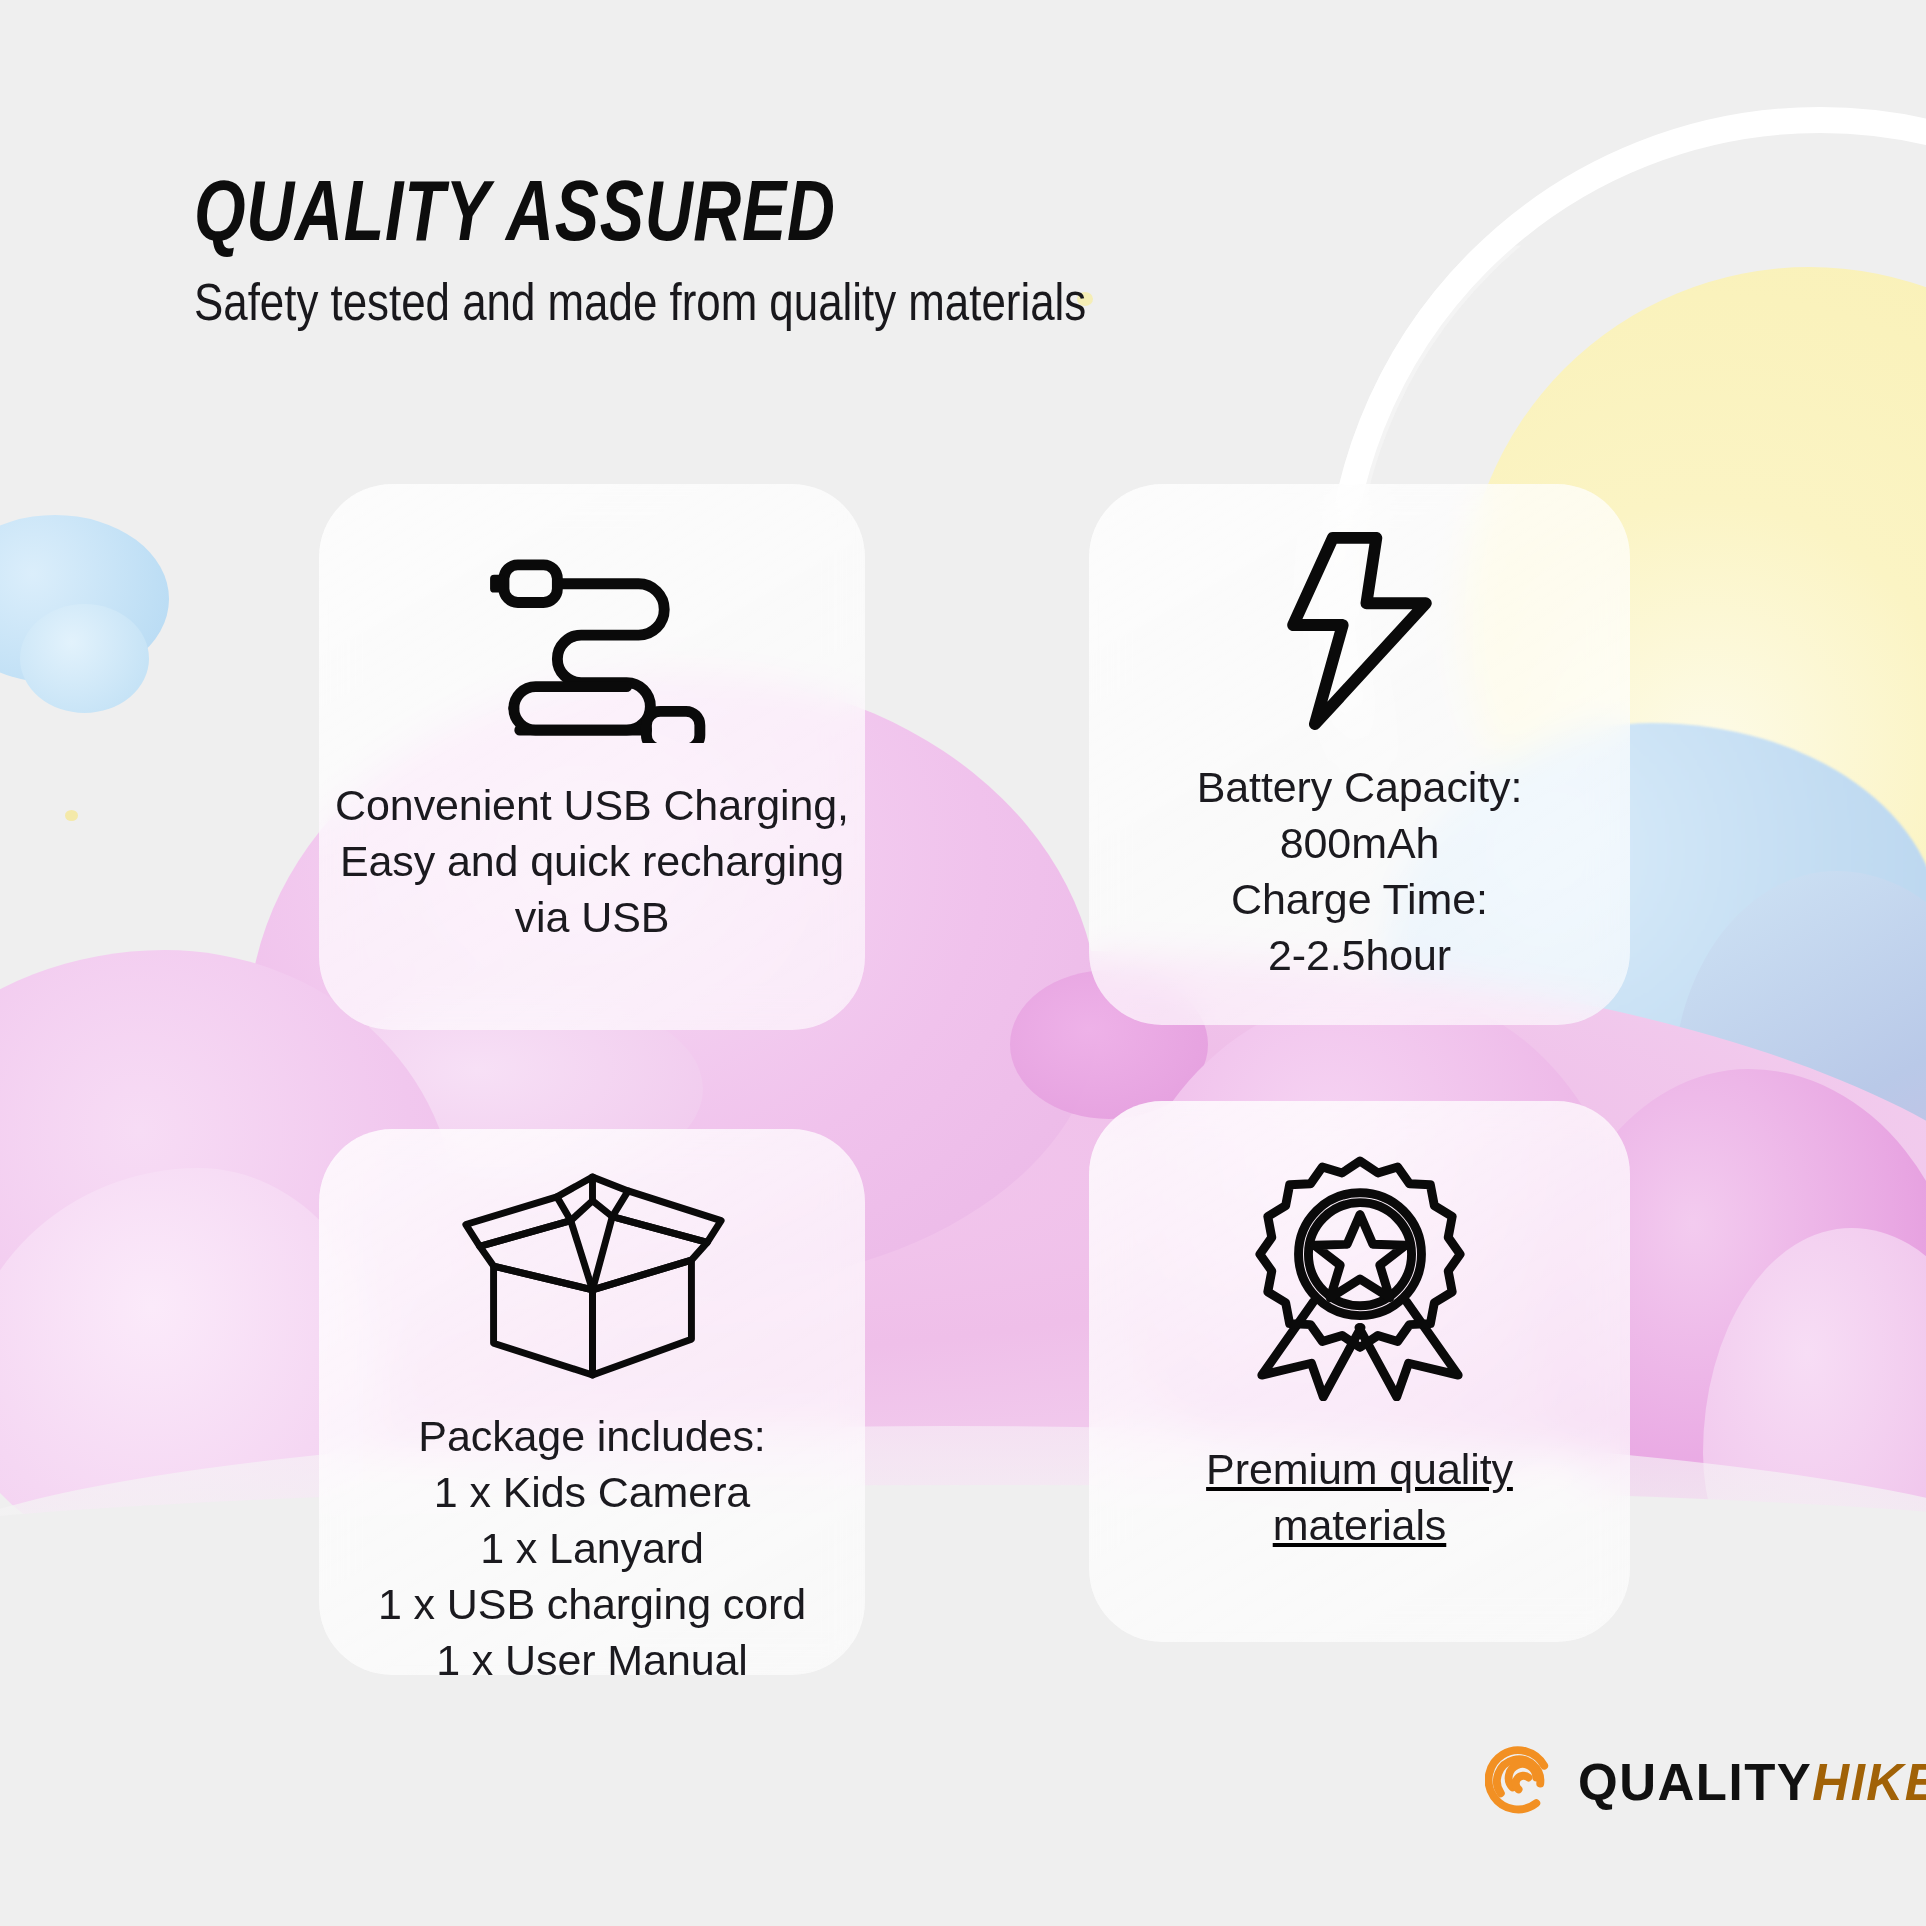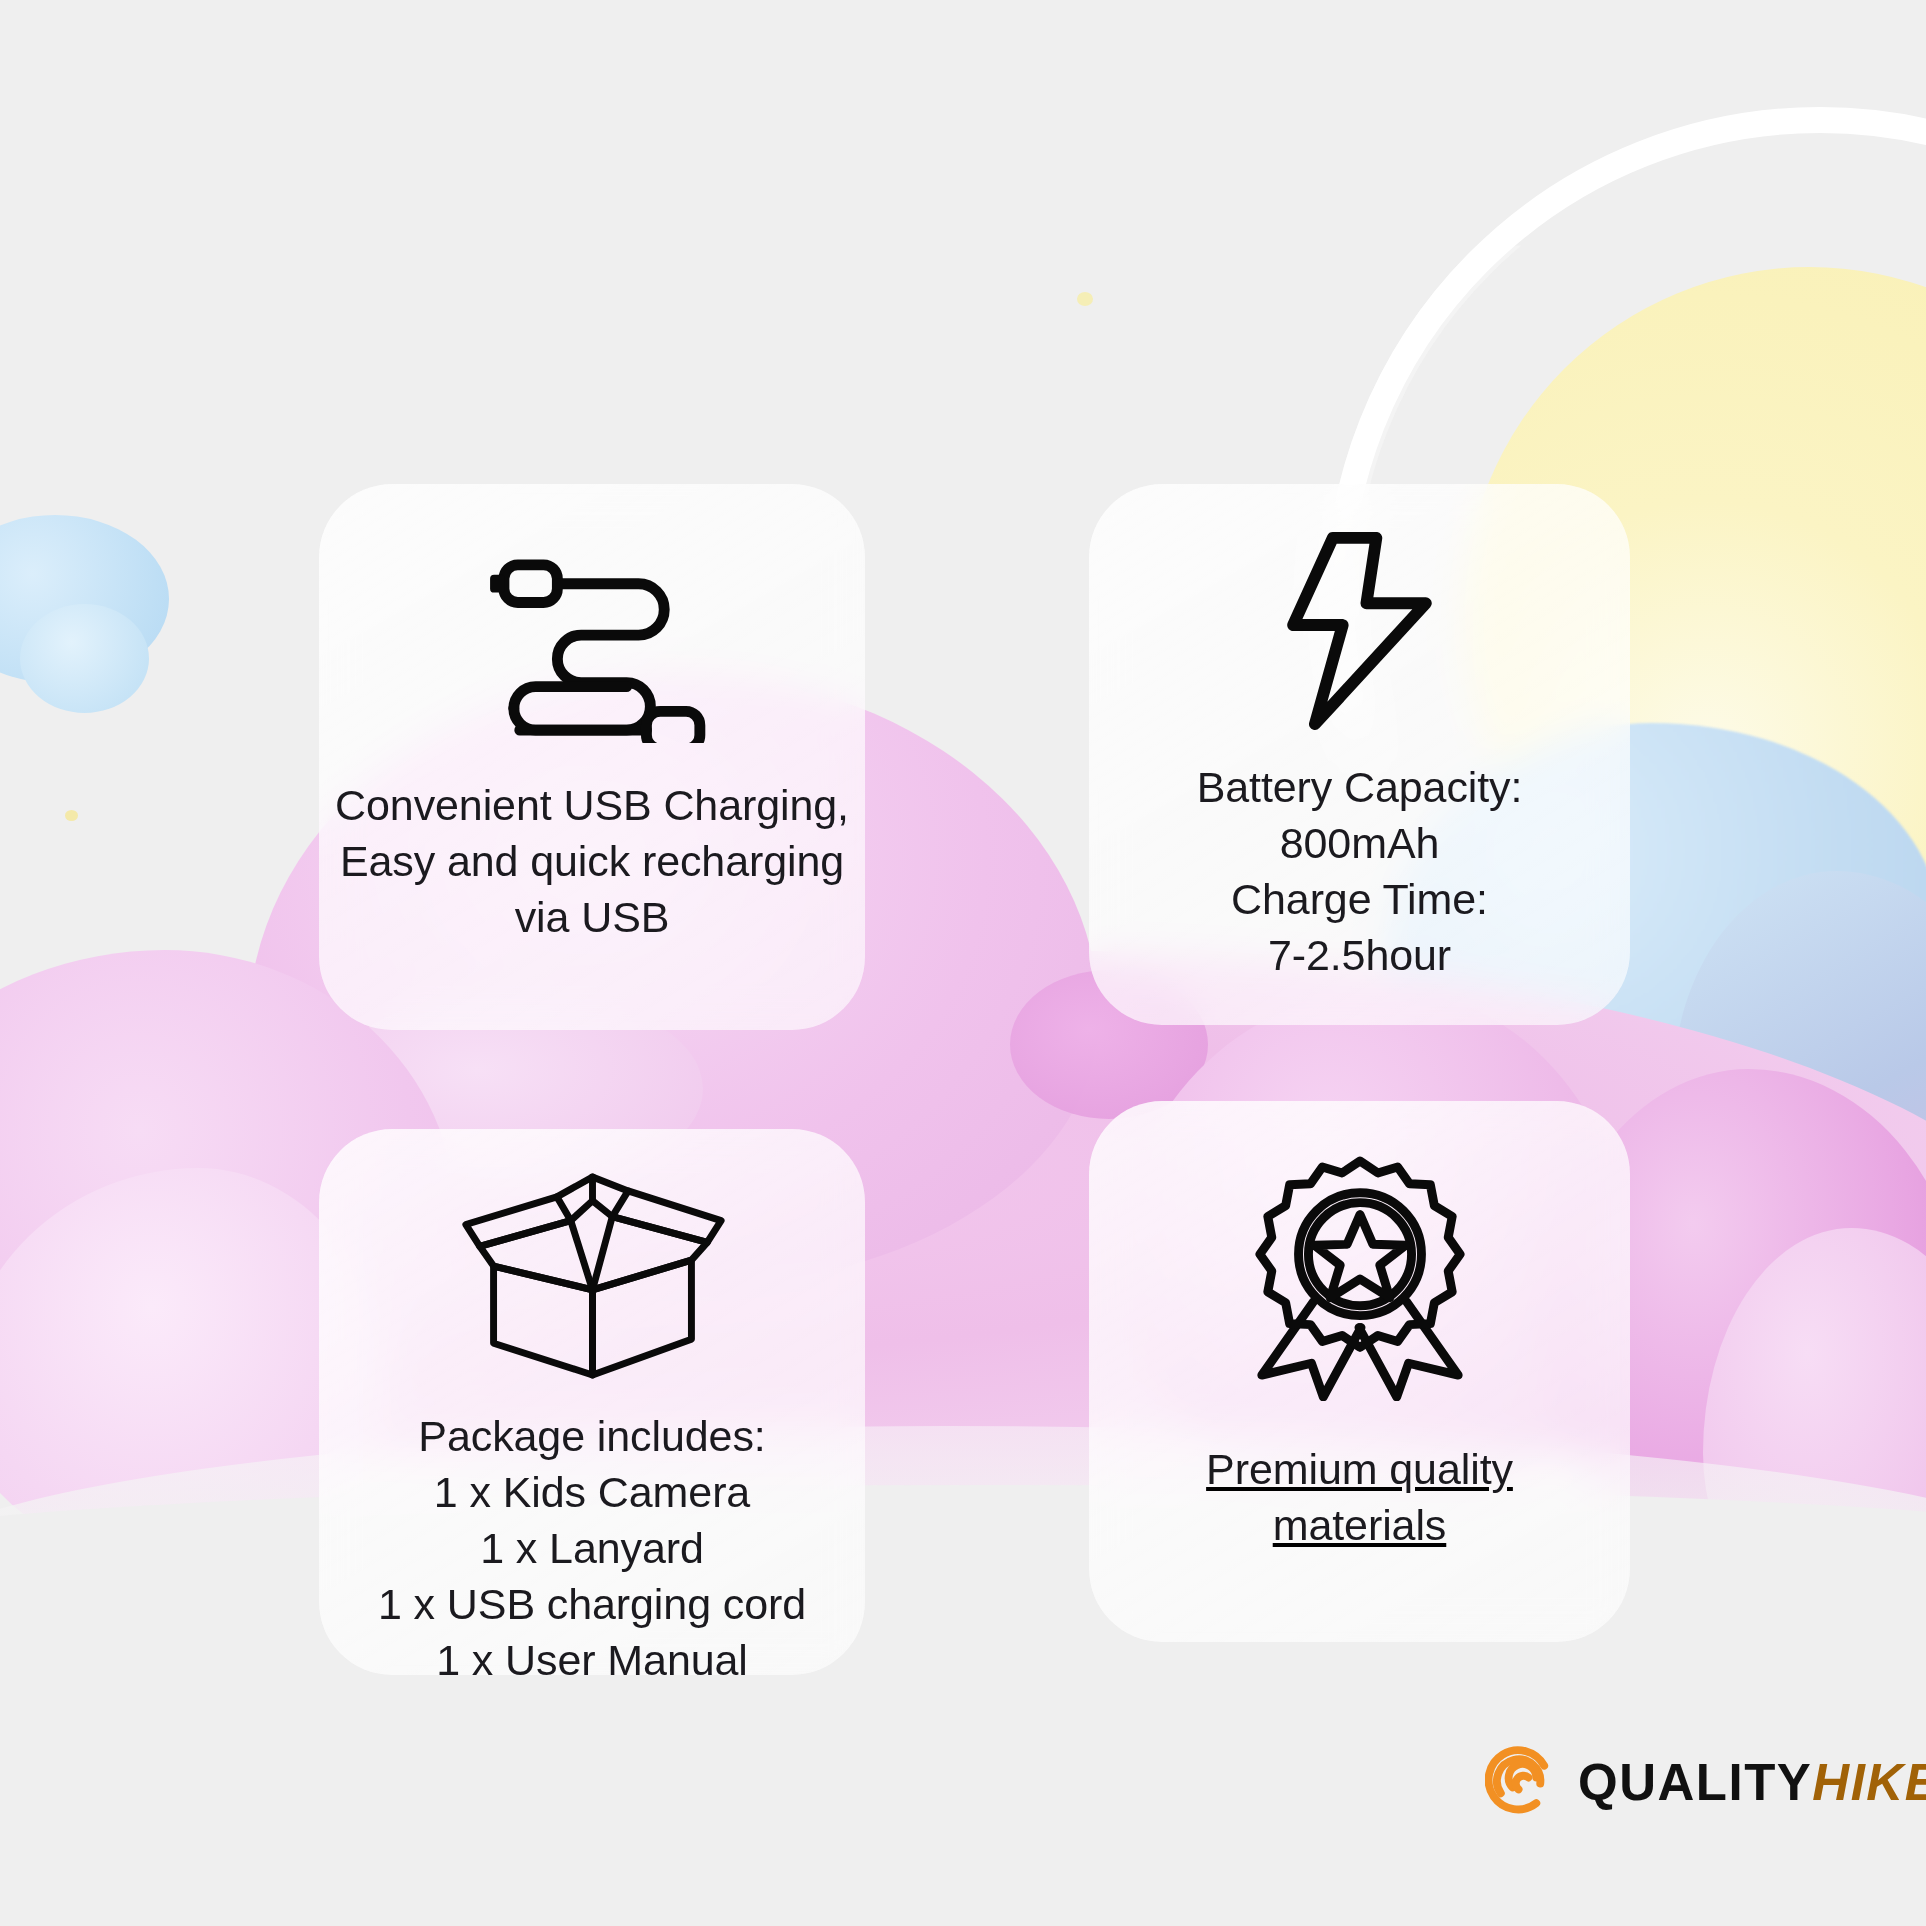--- a/index.html
+++ b/index.html
@@ -237,20 +237,24 @@
     <div class="p6"></div>
 
     <div class="lowerwhite"></div>
     <div class="lowerwhite2"></div>
 
     <div class="dot-y"></div>
     <div class="dot-y2"></div>
     <div class="dot-y3"></div>
   </div>
 
+  <div class="header">
+    <div class="title">QUALITY ASSURED</div>
+    <div class="subtitle">Safety tested and made from quality materials</div>
+  </div>
 
   <div class="card" id="card-usb">
     <div class="icon-wrap">
       <svg width="228" height="188" viewBox="0 0 230 190" fill="none" stroke="#0a0a0a" stroke-width="11" stroke-linecap="round" stroke-linejoin="round">
 
         <rect x="26" y="10" width="54" height="38" rx="14"></rect>
         <rect x="12" y="20" width="15" height="18" rx="4" fill="#0a0a0a" stroke="none"></rect>
 
         <path d="M80 29 H162 a26 26 0 0 1 0 52 H104 a24 24 0 0 0 0 48 H150 a24 24 0 0 1 0 48 H42
                  a22 22 0 0 0 0 0"></path>
@@ -270,21 +274,21 @@
 
   <div class="card" id="card-battery">
     <div class="icon-wrap">
       <svg width="149" height="203" viewBox="0 0 150 205" fill="none" stroke="#0a0a0a" stroke-width="12" stroke-linecap="round" stroke-linejoin="round">
         <path d="M92 8 H48 L8 96 H58 L30 196 L142 74 H82 Z"></path>
       </svg>
     </div>
     <div class="card-text">Battery Capacity:
 800mAh
 Charge Time:
-7-2.5hour</div>
+2-2.5hour</div>
   </div>
 
   <div class="card" id="card-package">
     <div class="icon-wrap">
       <svg width="277" height="213" viewBox="0 0 280 215" fill="none" stroke="#0a0a0a" stroke-width="7" stroke-linecap="round" stroke-linejoin="round">
 
         <path d="M40 98 V176 L140 208 V122 Z"></path>
         <path d="M140 122 V208 L240 172 V92 Z"></path>
 
         <path d="M40 98 L26 78 L118 52 L140 122 Z"></path>

